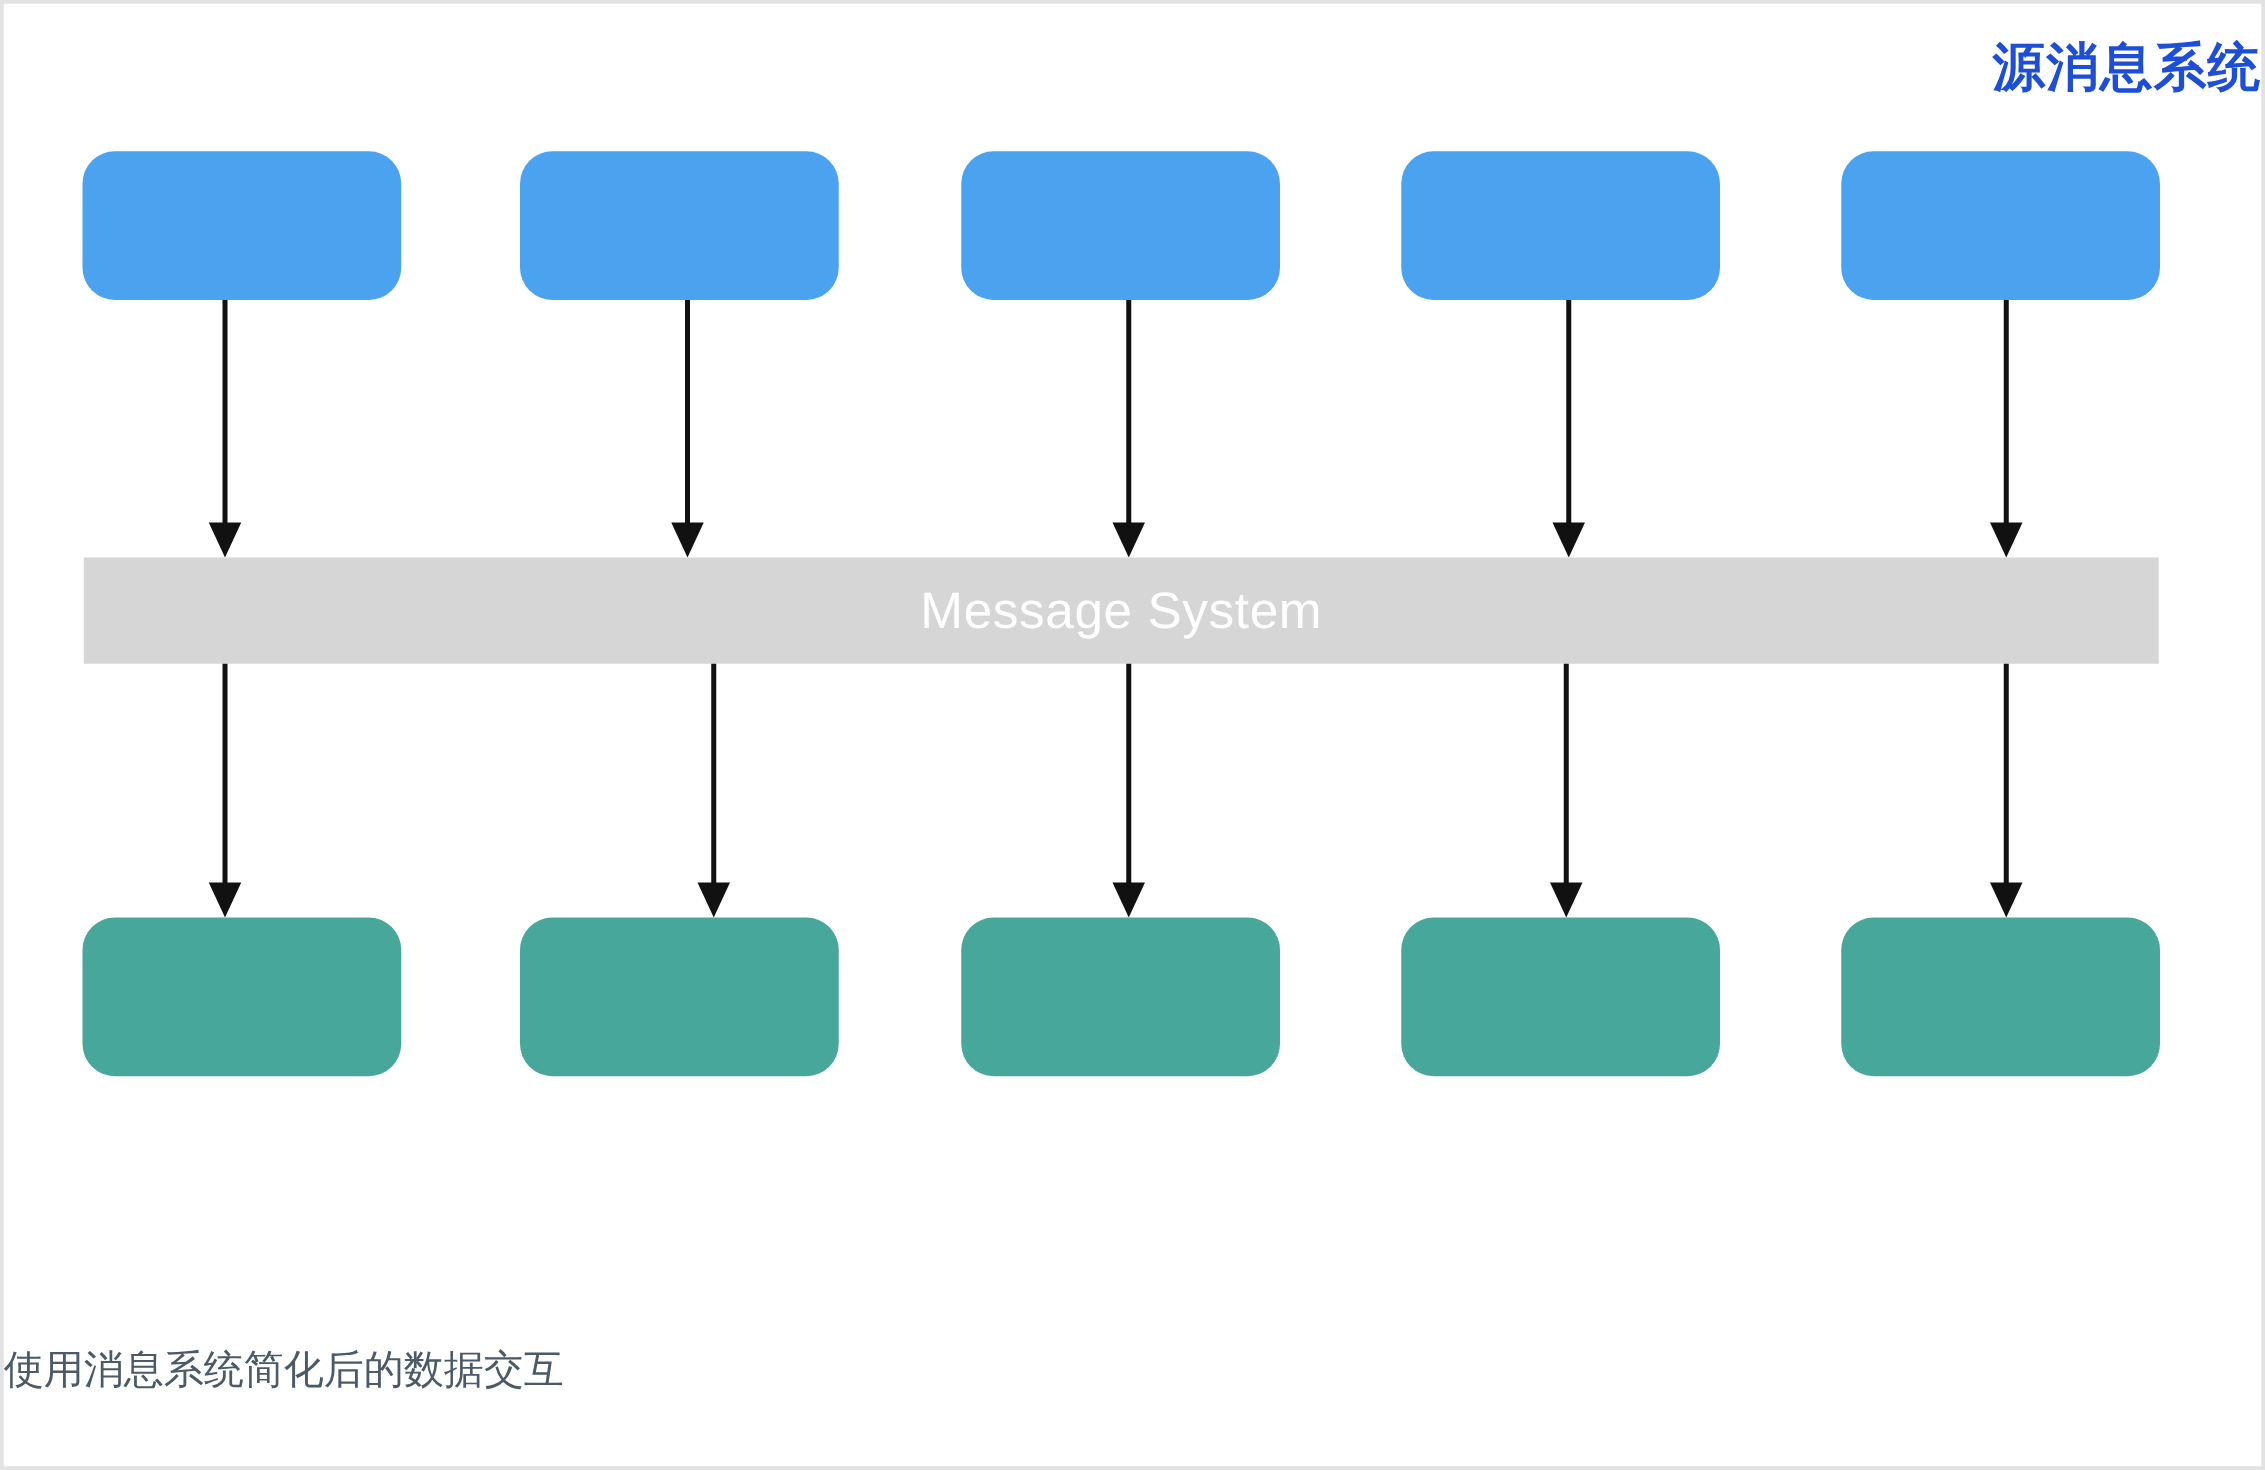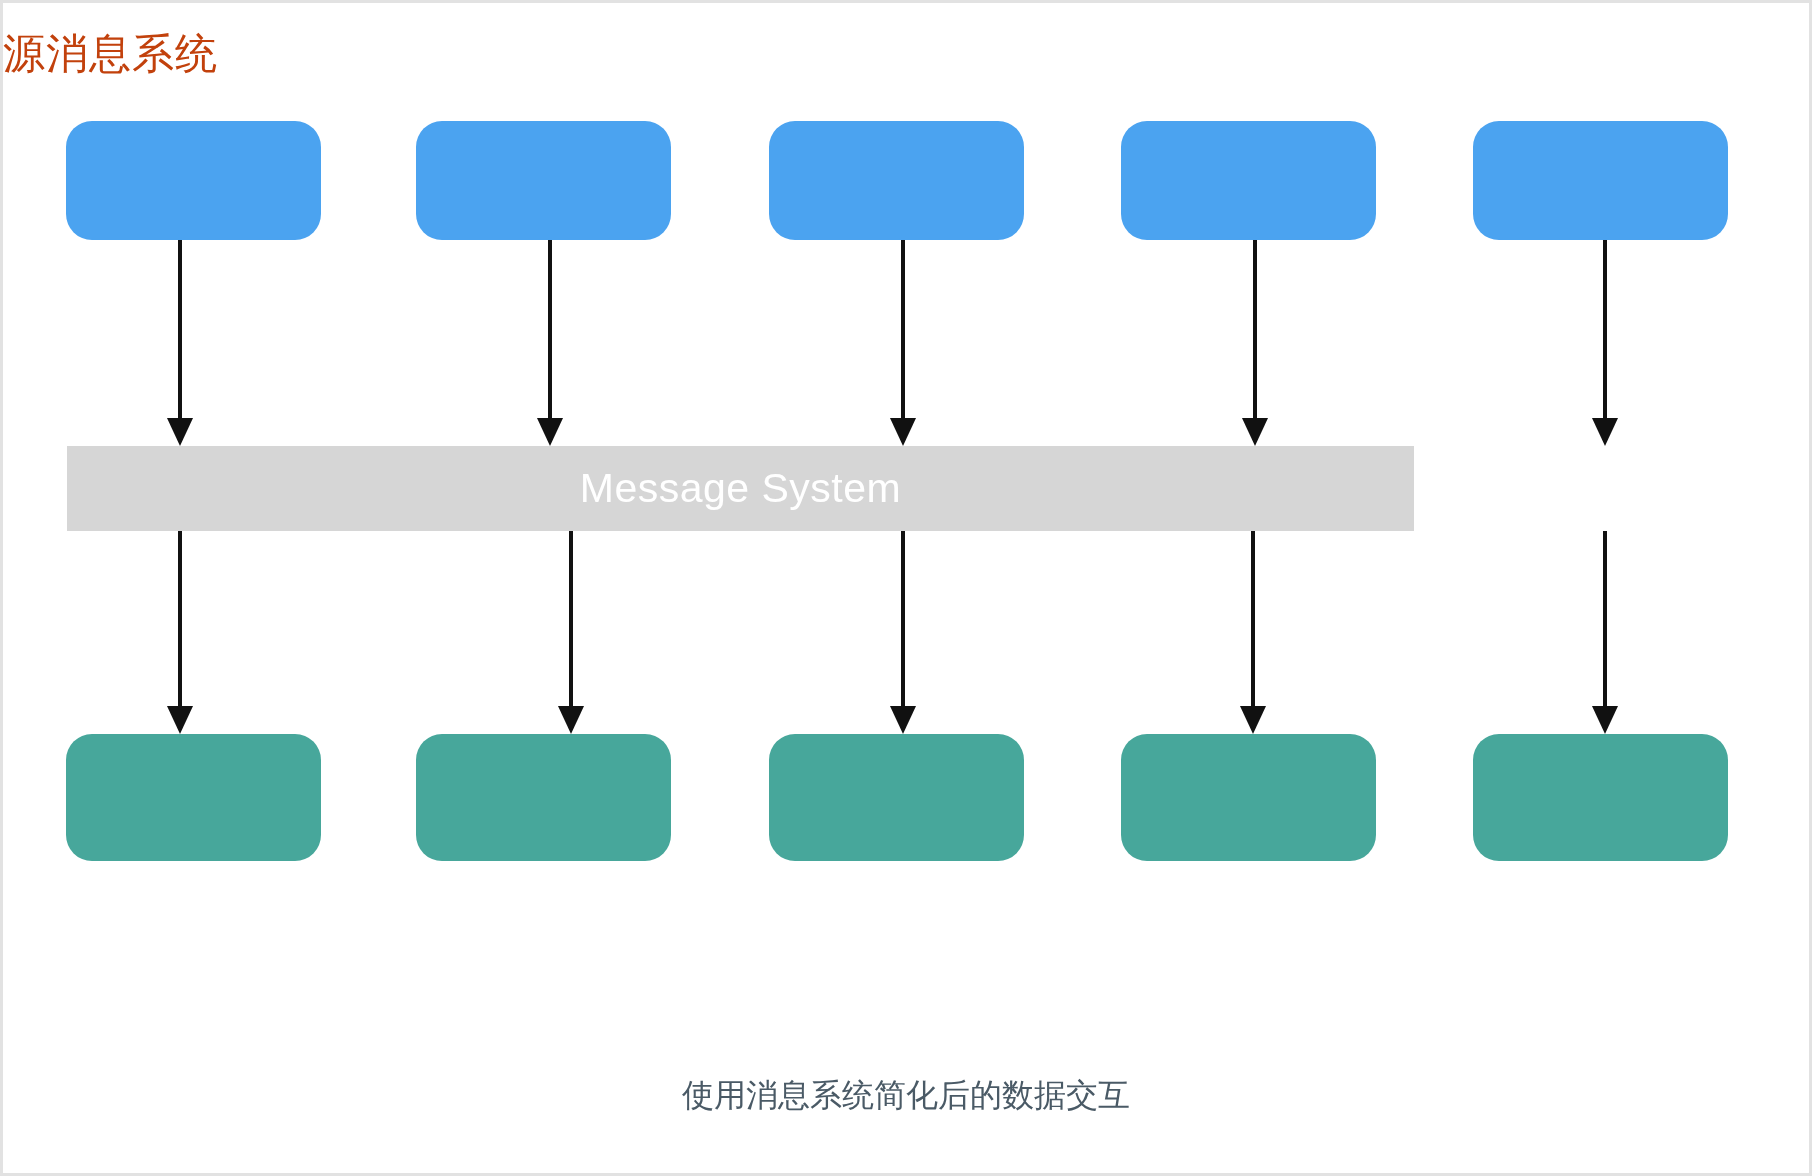--- a/index.html
+++ b/index.html
@@ -18,36 +18,36 @@
     border: 3px solid #e2e2e2;
     box-sizing: border-box;
     overflow: hidden;
   }
 
   
   .heading {
     position: absolute;
     left: 0;
     width: 100%;
-    text-align: left;
-    font-weight: normal;
-    color: #c2410c;
+    text-align: right;
+    font-weight: bold;
+    color: #1d4ed8;
     letter-spacing: 1px;
     font-size: 42px;
     line-height: 1.1;
   }
   #title-top   { top: 28px; }
   #title-bottom{ top: 938px; }
 
   #caption {
     position: absolute;
     left: 0;
     width: 100%;
     top: 1075px;
-    text-align: center;
+    text-align: left;
     font-size: 32px;
     color: #4a5a66;
     line-height: 1.1;
   }
 
   
   .node {
     position: absolute;
     border-radius: 26px;
   }
@@ -121,21 +121,21 @@
       <div class="arrow" style="left: 1250px; top: 237px; height: 206px;">
         <div class="shaft" style="height: 180px;"></div>
         <div class="head" style="top: 178px;"></div>
       </div>
       <div class="arrow" style="left: 1600px; top: 237px; height: 206px;">
         <div class="shaft" style="height: 180px;"></div>
         <div class="head" style="top: 178px;"></div>
       </div>
     </div>
 
-  <div id="message-bus" style="left: 64px; top: 443px; width: 1347px; height: 85px;">
+  <div id="message-bus" style="left: 64px; top: 443px; width: 1660px; height: 85px;">
     <span id="message-bus-label">Message System</span>
   </div>
 
   <div id="arrows-from-bus">
       <div class="arrow" style="left: 175px; top: 528px; height: 203px;">
         <div class="shaft" style="height: 177px;"></div>
         <div class="head" style="top: 175px;"></div>
       </div>
       <div class="arrow" style="left: 566px; top: 528px; height: 203px;">
         <div class="shaft" style="height: 177px;"></div>

